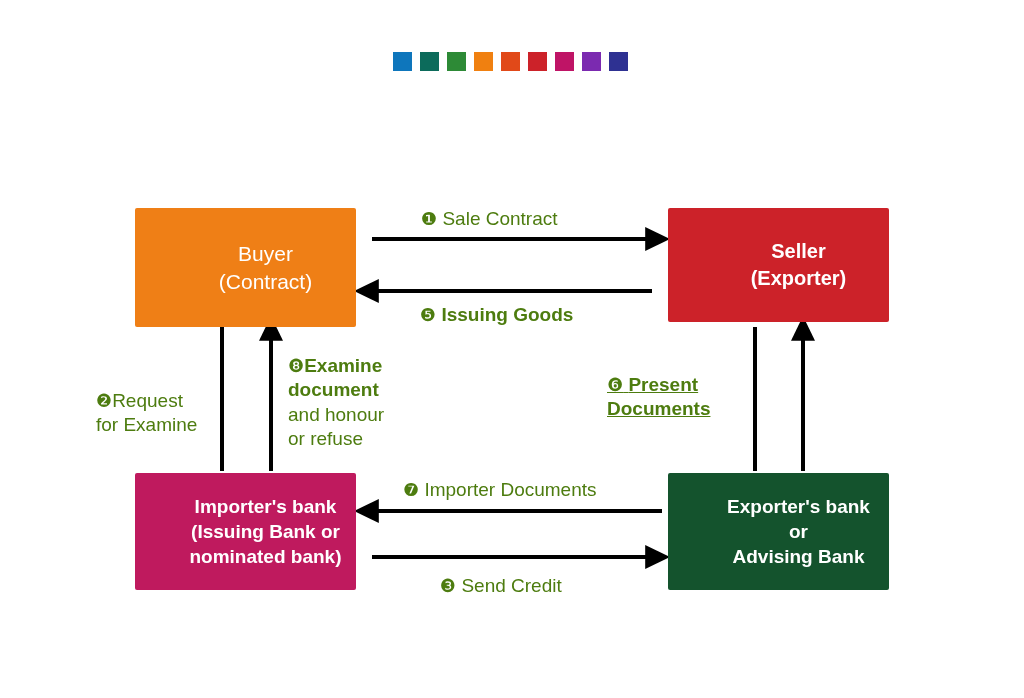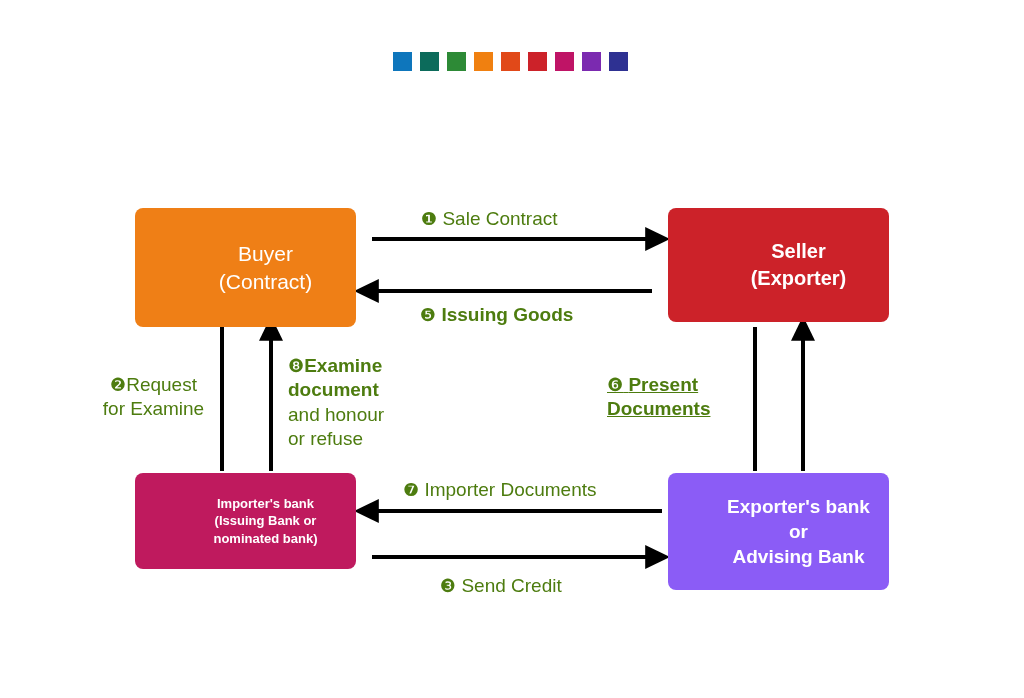--- a/index.html
+++ b/index.html
@@ -28,21 +28,21 @@
     gap: 8px;
   }
   #swatch-strip .swatch {
     width: 19px;
     height: 19px;
   }
 
   
   .node {
     position: absolute;
-    border-radius: 8px;
+    border-radius: 2px;
     display: flex;
     align-items: center;
     justify-content: center;
     text-align: center;
     color: #ffffff;
     box-sizing: border-box;
     line-height: 1.33;
     padding-left: 40px;
   }
   .node .node-label {
@@ -54,22 +54,22 @@
     left: 135px; top: 208px; width: 221px; height: 119px;
     font-size: 21px;
     font-weight: 400;
   }
   #node-seller {
     left: 668px; top: 208px; width: 221px; height: 114px;
     font-size: 20px;
     font-weight: 700;
   }
   #node-importer-bank {
-    left: 135px; top: 473px; width: 221px; height: 96px;
-    font-size: 13px;
+    left: 135px; top: 473px; width: 221px; height: 117px;
+    font-size: 19px;
     font-weight: 700;
   }
   #node-exporter-bank {
     left: 668px; top: 473px; width: 221px; height: 117px;
     font-size: 19px;
     font-weight: 700;
   }
 
   
   #arrow-layer {
@@ -92,21 +92,21 @@
     font-size: 18px;
     font-weight: 400;
     letter-spacing: 0;
   }
   .flow-label .bold { font-weight: 700; }
   .flow-label.right-align { text-align: right; }
   .flow-label.left-align { text-align: left; }
 
   #label-1 { left: 421px; top: 207px; }
   #label-5 { left: 420px; top: 303px; font-weight: 700; }
-  #label-2 { left: 96px;  top: 373px; text-align: center; width: 115px; }
+  #label-2 { left: 96px;  top: 389px; text-align: left; width: 115px; }
   #label-8 { left: 288px; top: 354px; text-align: left; }
   #label-6 { left: 607px; top: 373px; text-align: left; text-decoration: underline; }
   #label-4 { left: 813px; top: 373px; text-align: right; width: 96px; }
   #label-7 { left: 403px; top: 478px; }
   #label-3 { left: 440px; top: 574px; }
 </style>
 </head>
 <body>
 
 <div id="canvas">
@@ -162,21 +162,21 @@
   </div>
 
   <div class="node" id="node-importer-bank" style="background:#bf1a5e">
     <span class="node-label">
       <span>Importer's bank</span><br>
       <span>(Issuing Bank or</span><br>
       <span>nominated bank)</span>
     </span>
   </div>
 
-  <div class="node" id="node-exporter-bank" style="background:#8b5cf6">
+  <div class="node" id="node-exporter-bank" style="background:#14532d">
     <span class="node-label">
       <span>Exporter's bank or</span><br>
       <span>Advising Bank</span>
     </span>
   </div>
 
   <div class="flow-label" id="label-1">
     <span class="num">❶</span>
     <span>Sale Contract</span>
   </div>

